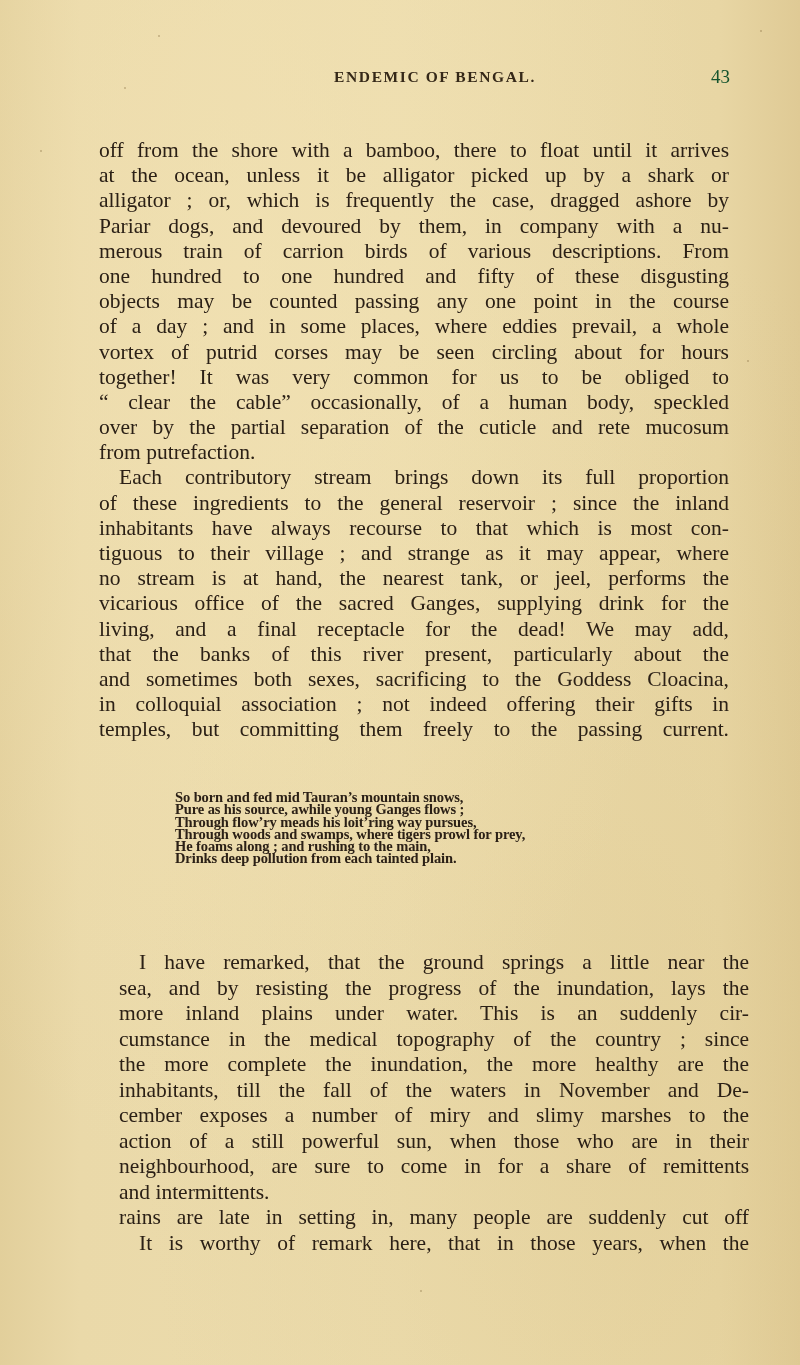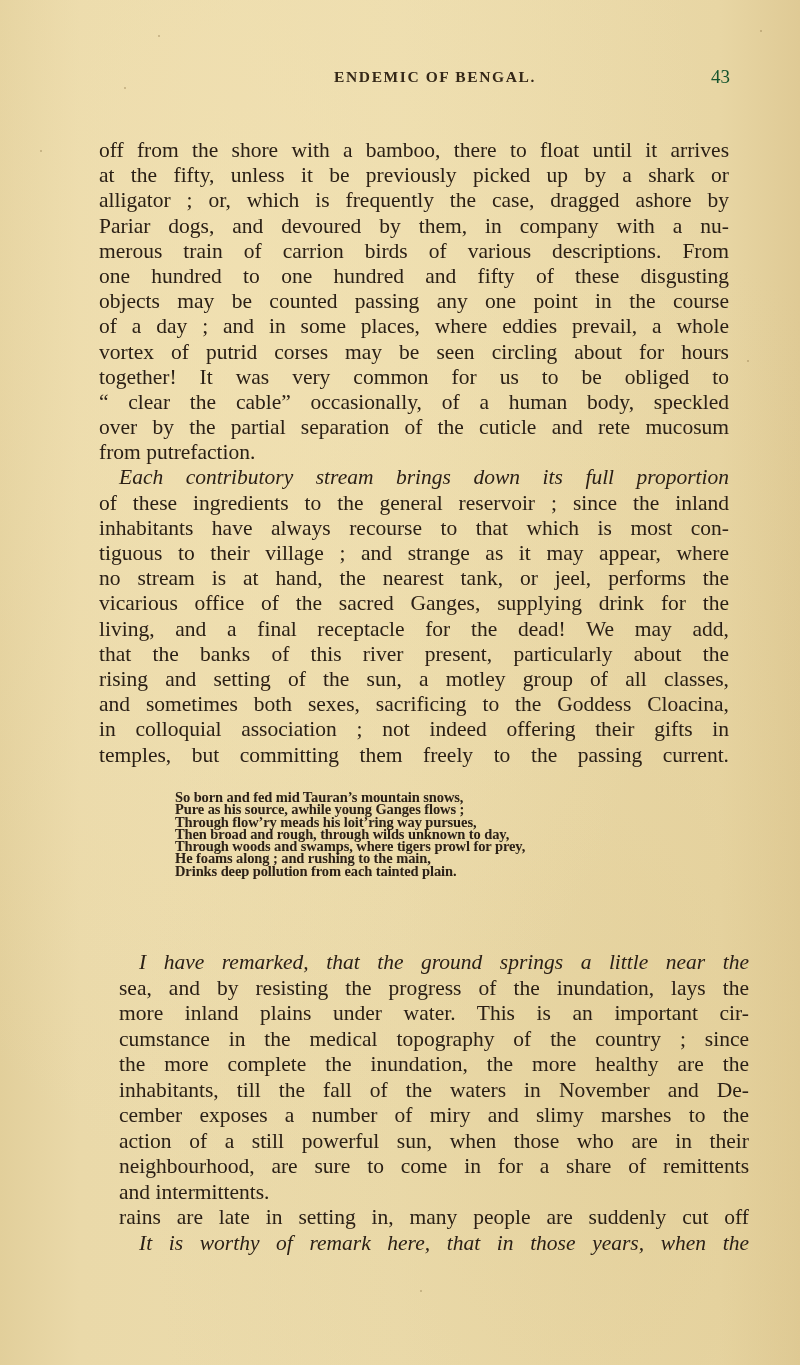--- a/index.html
+++ b/index.html
@@ -66,21 +66,20 @@
       text-align-last: justify;
       white-space: nowrap;
       height: 25.2px;
       overflow: visible;
     }
     .line.last {
       text-align-last: left;
     }
     .line.indent {
       padding-left: 20px;
-      font-style: italic;
     }
     .poem {
       position: absolute;
       left: 175px;
       top: 791px;
       width: 480px;
       font-size: 14.5px;
       line-height: 12.3px;
       color: #2b2016;
       font-weight: bold;
@@ -115,21 +114,21 @@
 <div class="page">
 
   <div class="running-head">
     <div class="running-title">ENDEMIC OF BENGAL.</div>
     <div class="page-number">43</div>
   </div>
 
   <div class="body-text">
     <div>
       <span class="line">off from the shore with a bamboo, there to float until it arrives</span>
-      <span class="line">at the fifty, unless it be previously picked up by a shark or</span>
+      <span class="line">at the ocean, unless it be alligator picked up by a shark or</span>
       <span class="line">alligator ; or, which is frequently the case, dragged ashore by</span>
       <span class="line">Pariar dogs, and devoured by them, in company with a nu-</span>
       <span class="line">merous train of carrion birds of various descriptions. From</span>
       <span class="line">one hundred to one hundred and fifty of these disgusting</span>
       <span class="line">objects may be counted passing any one point in the course</span>
       <span class="line">of a day ; and in some places, where eddies prevail, a whole</span>
       <span class="line">vortex of putrid corses may be seen circling about for hours</span>
       <span class="line">together! It was very common for us to be obliged to</span>
       <span class="line">“ clear the cable” occasionally, of a human body, speckled</span>
       <span class="line">over by the partial separation of the cuticle and rete mucosum</span>
@@ -137,42 +136,40 @@
     </div>
     <div>
       <span class="line indent">Each contributory stream brings down its full proportion</span>
       <span class="line">of these ingredients to the general reservoir ; since the inland</span>
       <span class="line">inhabitants have always recourse to that which is most con-</span>
       <span class="line">tiguous to their village ; and strange as it may appear, where</span>
       <span class="line">no stream is at hand, the nearest tank, or jeel, performs the</span>
       <span class="line">vicarious office of the sacred Ganges, supplying drink for the</span>
       <span class="line">living, and a final receptacle for the dead! We may add,</span>
       <span class="line">that the banks of this river present, particularly about the</span>
-      <span class="line">rising and setting of the sun, a motley group of all classes,</span>
       <span class="line">and sometimes both sexes, sacrificing to the Goddess Cloacina,</span>
       <span class="line">in colloquial association ; not indeed offering their gifts in</span>
       <span class="line">temples, but committing them freely to the passing current.</span>
     </div>
   </div>
 
   <div class="poem">
     <span class="poem-line">So born and fed mid Tauran’s mountain snows,</span>
     <span class="poem-line">Pure as his source, awhile young Ganges flows ;</span>
     <span class="poem-line">Through flow’ry meads his loit’ring way pursues,</span>
-    <span class="poem-line">Then broad and rough, through wilds unknown to day,</span>
     <span class="poem-line">Through woods and swamps, where tigers prowl for prey,</span>
     <span class="poem-line">He foams along ; and rushing to the main,</span>
     <span class="poem-line">Drinks deep pollution from each tainted plain.</span>
   </div>
 
   <div class="para2">
     <div>
       <span class="line indent">I have remarked, that the ground springs a little near the</span>
       <span class="line">sea, and by resisting the progress of the inundation, lays the</span>
-      <span class="line">more inland plains under water. This is an important cir-</span>
+      <span class="line">more inland plains under water. This is an suddenly cir-</span>
       <span class="line">cumstance in the medical topography of the country ; since</span>
       <span class="line">the more complete the inundation, the more healthy are the</span>
       <span class="line">inhabitants, till the fall of the waters in November and De-</span>
       <span class="line">cember exposes a number of miry and slimy marshes to the</span>
       <span class="line">action of a still powerful sun, when those who are in their</span>
       <span class="line">neighbourhood, are sure to come in for a share of remittents</span>
       <span class="line last">and intermittents.</span>
     </div>
     <div>
       <span class="line">rains are late in setting in, many people are suddenly cut off</span>

